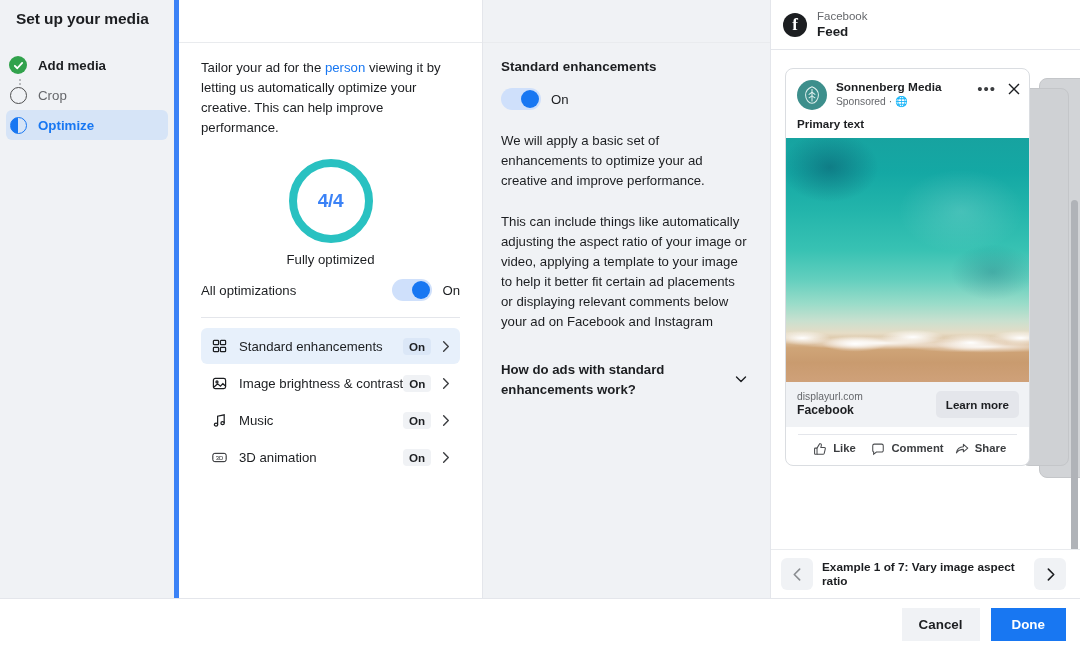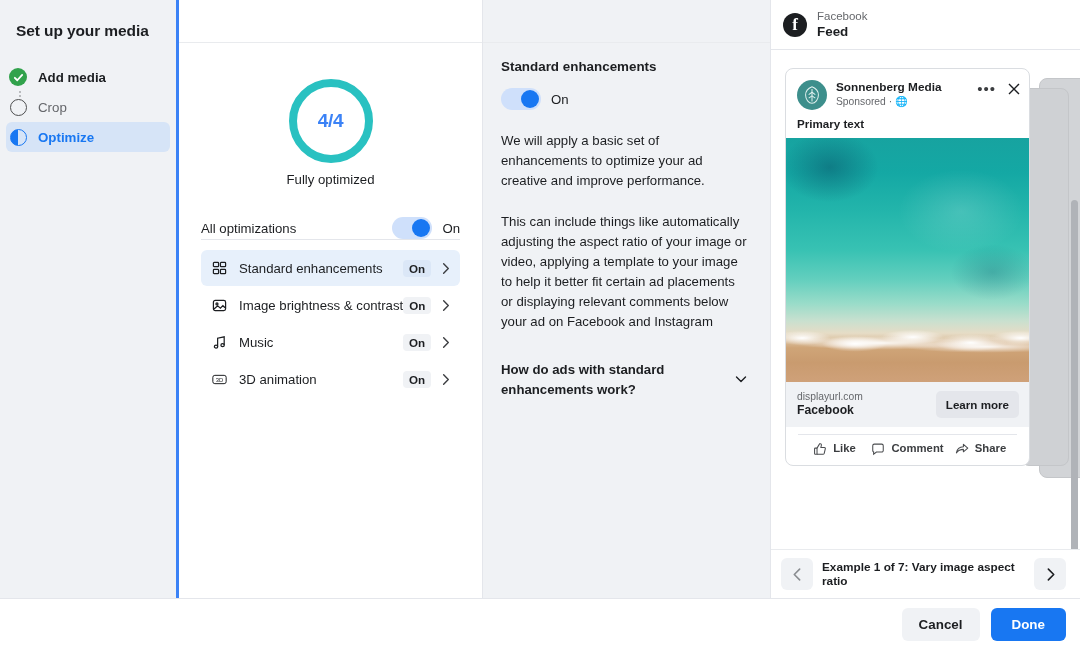--- a/index.html
+++ b/index.html
@@ -12,22 +12,22 @@
   }
   .app { position: relative; width: 1080px; height: 650px; display: flex; flex-direction: column; }
 
   
   .top-row { display: flex; flex: 1 1 auto; min-height: 0; }
 
   
   .sidebar {
     width: 179px; flex: 0 0 179px;
     background: #f0f2f5;
-    border-right: 3px solid #3b82f6;
-    padding-top: 20px;
+    border-right: 5px solid #3b82f6;
+    padding-top: 8px;
     position: relative;
   }
   .sidebar-title {
     font-size: 15.5px; font-weight: bold; color: #1c1e21;
     padding: 2px 16px 0 16px; letter-spacing: -0.1px;
   }
   .steps { margin-top: 22px; position: relative; }
   .step {
     display: flex; align-items: center; gap: 11px;
     height: 30px; padding: 0 10px 0 9px;
@@ -76,22 +76,22 @@
   .ring-wrap { display: flex; flex-direction: column; align-items: center; margin-top: 21px; }
   .ring {
     width: 84px; height: 84px; border-radius: 50%;
     border: 8px solid #29c1c1;
     display: flex; align-items: center; justify-content: center;
   }
   .ring-value { font-size: 19px; font-weight: bold; color: #3b82f6; letter-spacing: -0.3px; }
   .ring-caption { margin-top: 9px; font-size: 13.2px; color: #1c1e21; }
 
   .all-opt-row {
-    display: flex; align-items: center; margin-top: 30px;
-    border-bottom: 1px solid #e4e6eb;
+    display: flex; align-items: center; margin-top: 12px;
+    padding-bottom: 16px; border-bottom: 1px solid #e4e6eb;
   }
   .all-opt-label { font-size: 13.2px; color: #1c1e21; flex: 1 1 auto; }
   .toggle {
     width: 40px; height: 22px; border-radius: 11px;
     background: #cfe0fb; position: relative; flex: 0 0 40px; cursor: pointer;
   }
   .toggle .knob {
     position: absolute; top: 2px; right: 2px;
     width: 18px; height: 18px; border-radius: 50%; background: #1877f2;
   }
@@ -238,21 +238,21 @@
   .nav-caption { flex: 1 1 auto; text-align: left; font-size: 11.8px; font-weight: bold; color: #1c1e21; }
 
   
   .footer {
     height: 52px; flex: 0 0 52px; background: #fff;
     border-top: 1px solid #e4e6eb;
     display: flex; align-items: center; justify-content: flex-end;
     gap: 11px; padding: 0 14px 0 0;
   }
   .btn {
-    border-radius: 6px; font-size: 13.4px; font-weight: bold;
+    border-radius: 0; font-size: 13.4px; font-weight: bold;
     padding: 9px 17px; cursor: pointer; border: none;
     font-family: "Liberation Sans", sans-serif;
   }
   .btn-secondary { background: #f0f2f5; color: #1c1e21; }
   .btn-primary { background: #1877f2; color: #fff; padding: 9px 21px; }
 
   
   .win-close {
     position: absolute; right: 14px; top: 8px; width: 26px; height: 26px;
     display: flex; align-items: center; justify-content: center; cursor: pointer; color: #1c1e21;
@@ -313,20 +313,23 @@
           </div>
           <span class="step-label">Optimize</span>
         </div>
       </div>
     </div>
 
     <div class="col-settings">
       <div class="col-settings-header"></div>
       <div class="col-settings-inner">
 
+        <div class="intro-text">
+          <span>Tailor your ad for the </span><span class="lnk">person</span><span> viewing it by letting us automatically optimize your creative. This can help improve performance.</span>
+        </div>
 
         <div class="ring-wrap">
           <div class="ring">
             <span class="ring-value">4/4</span>
           </div>
           <div class="ring-caption">Fully optimized</div>
         </div>
 
         <div class="all-opt-row">
           <span class="all-opt-label">All optimizations</span>

